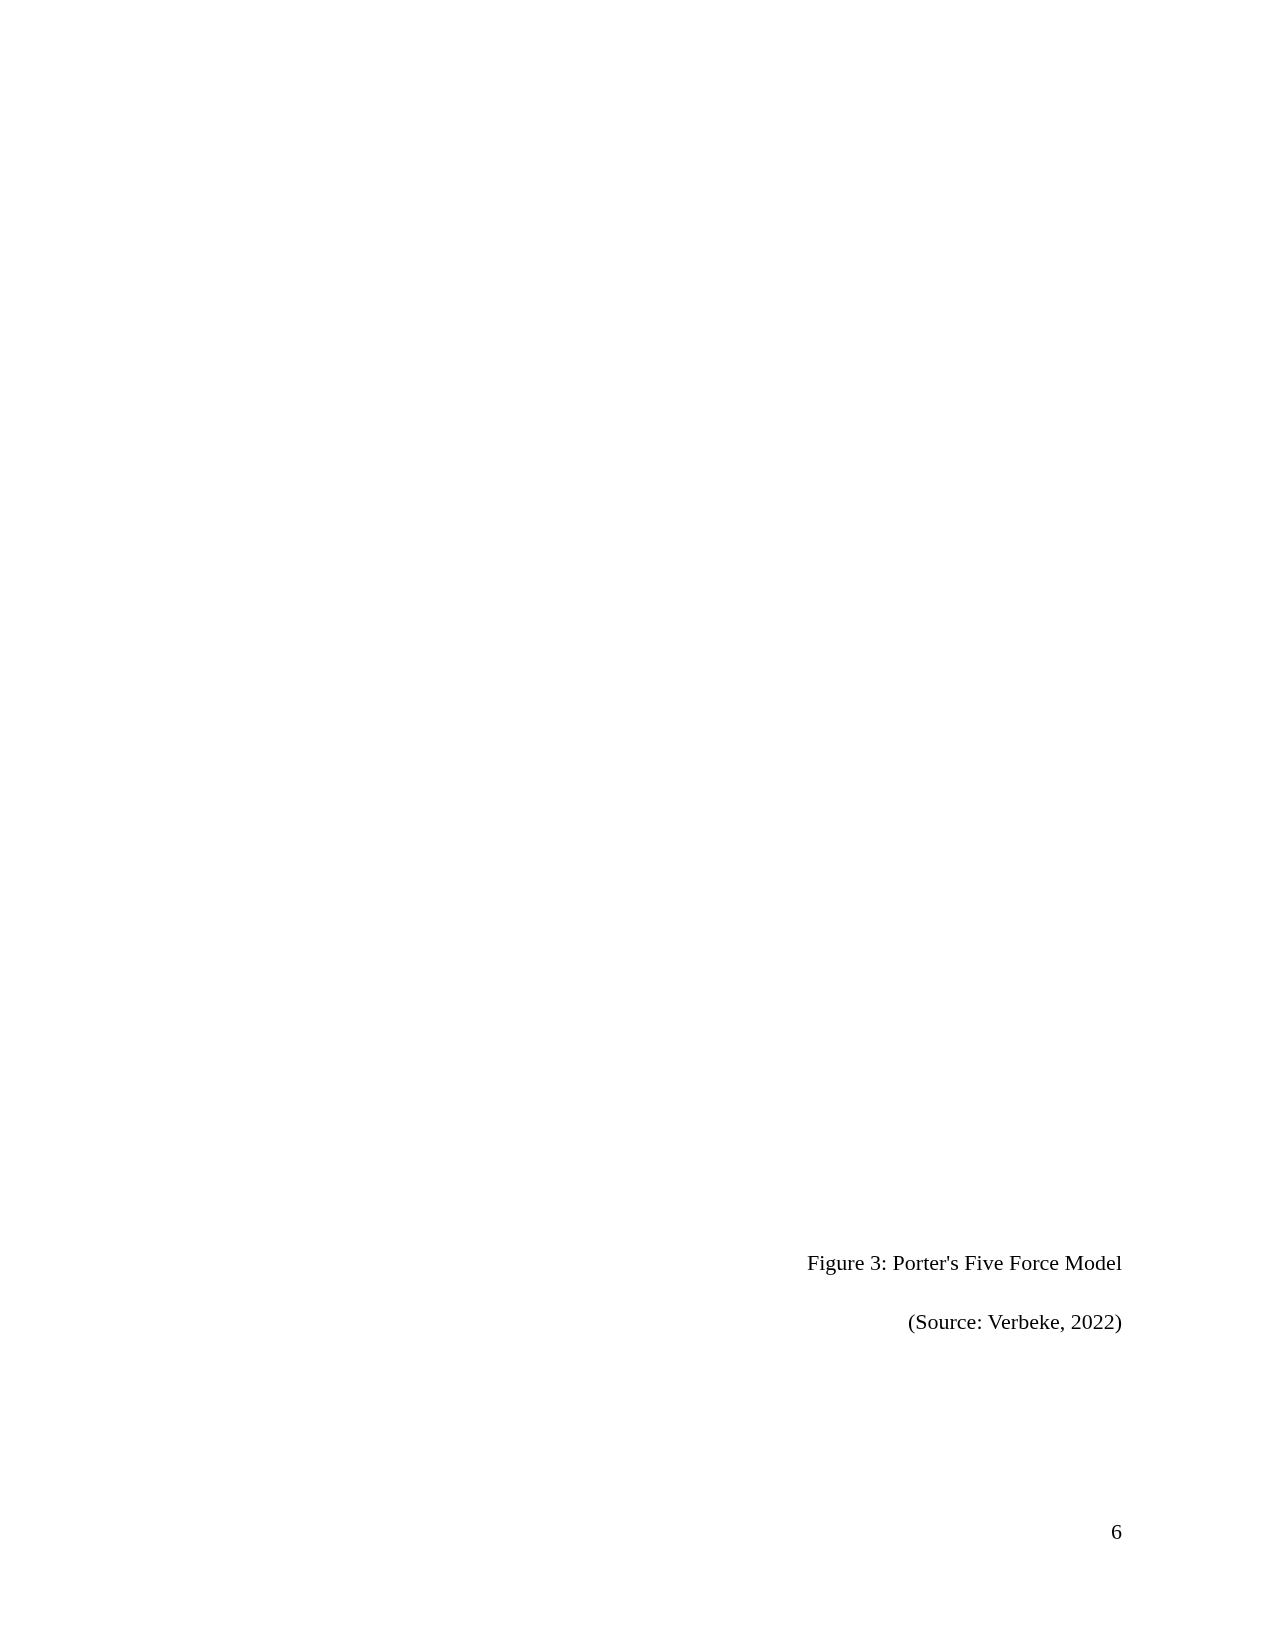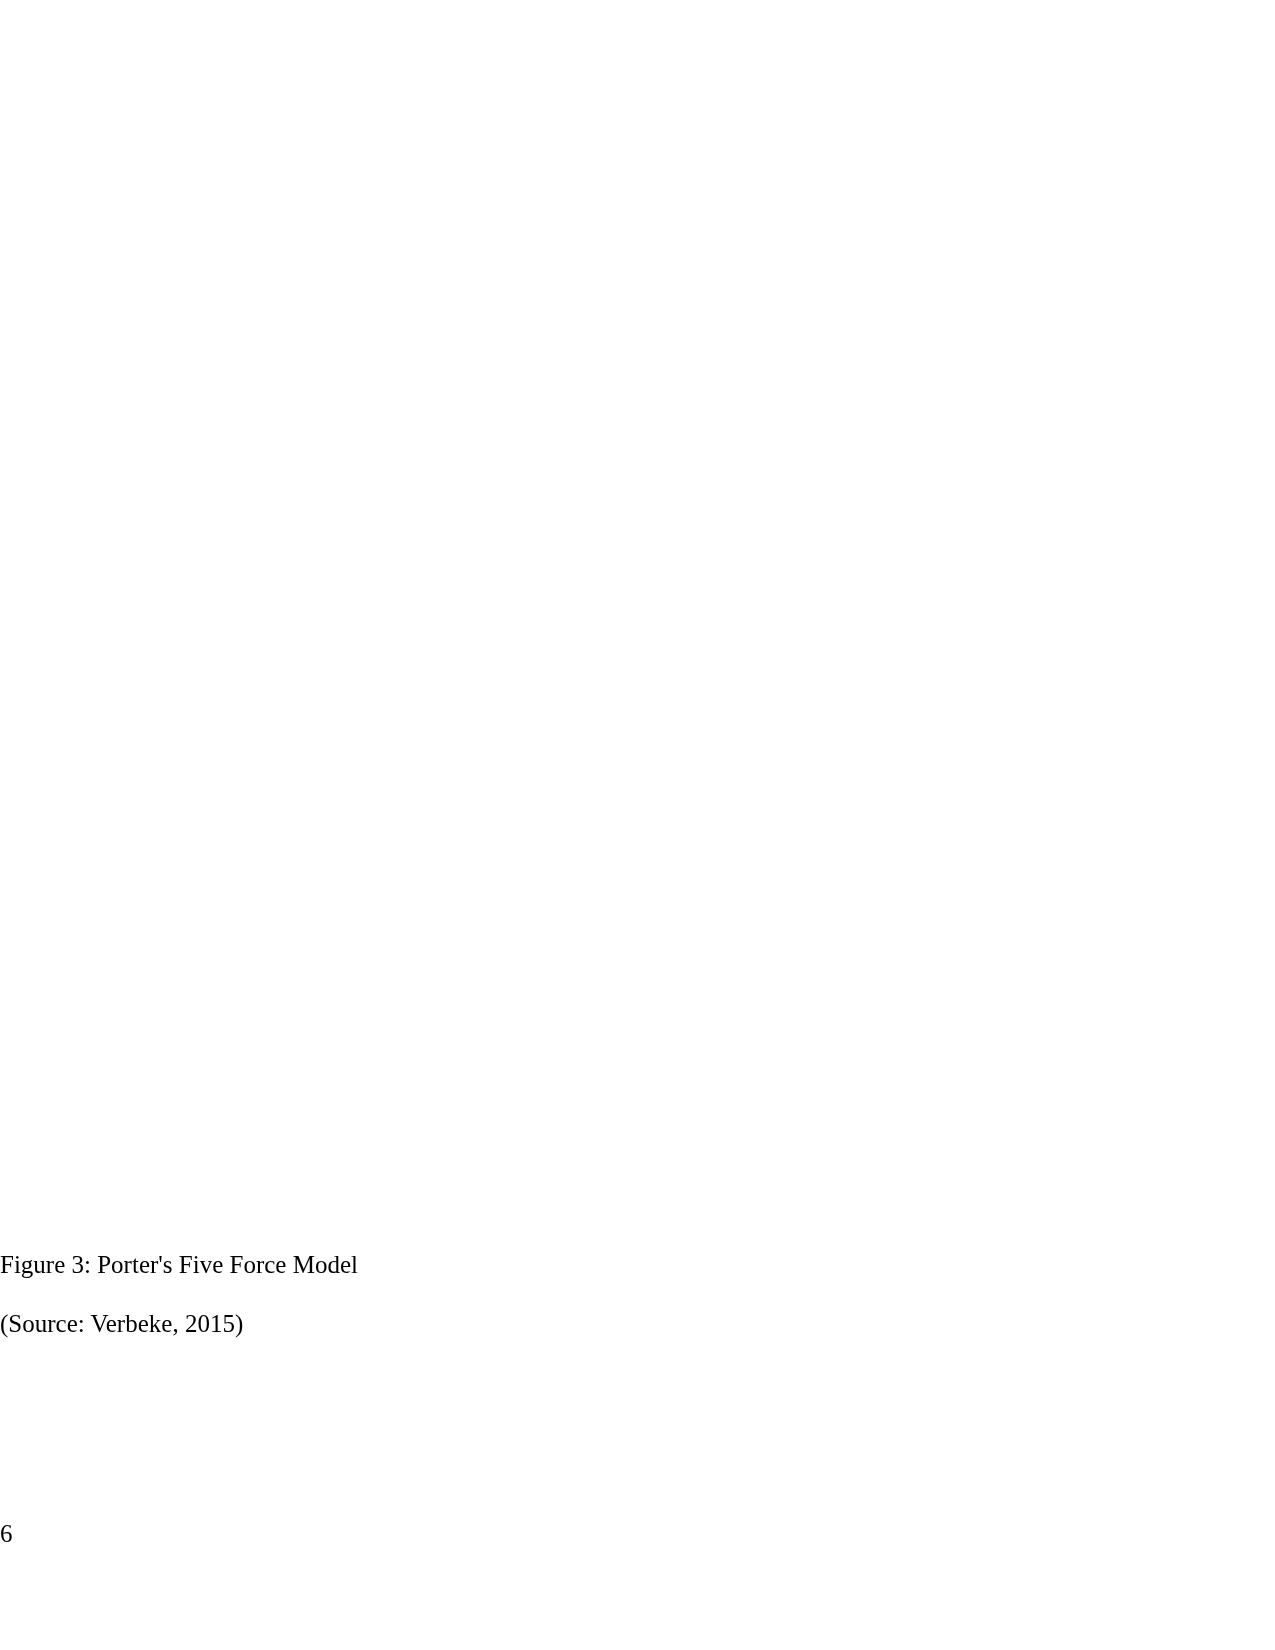--- a/index.html
+++ b/index.html
@@ -1,26 +1,26 @@
 <!DOCTYPE html>
 <html><head>
 <meta charset="utf-8">
 <style>
   html,body{margin:0;padding:0;background:#ffffff;}
   body{
     width:1275px;height:1650px;position:relative;overflow:hidden;
     font-family:"Liberation Serif", serif;color:#000;
   }
-  .center{position:absolute;left:0;width:1122px;text-align:left;font-size:25px;line-height:1;}
+  .center{position:absolute;left:0;width:1122px;text-align:right;font-size:22px;line-height:1;}
 
   
   #figure{position:absolute;left:0;top:0;width:1275px;height:1650px;pointer-events:none;}
 </style>
 </head>
 <body>
 
 <div id="body-text"></div>
 
 <div id="figure"></div>
 
 <div class="center" id="figcaption" style="top:1252px">Figure 3: Porter's Five Force Model</div>
-<div class="center" id="figsource" style="top:1311px">(Source: Verbeke, 2015)</div>
+<div class="center" id="figsource" style="top:1311px">(Source: Verbeke, 2022)</div>
 <div class="center" id="pageno" style="top:1521px">6</div>
 
 </body></html>

